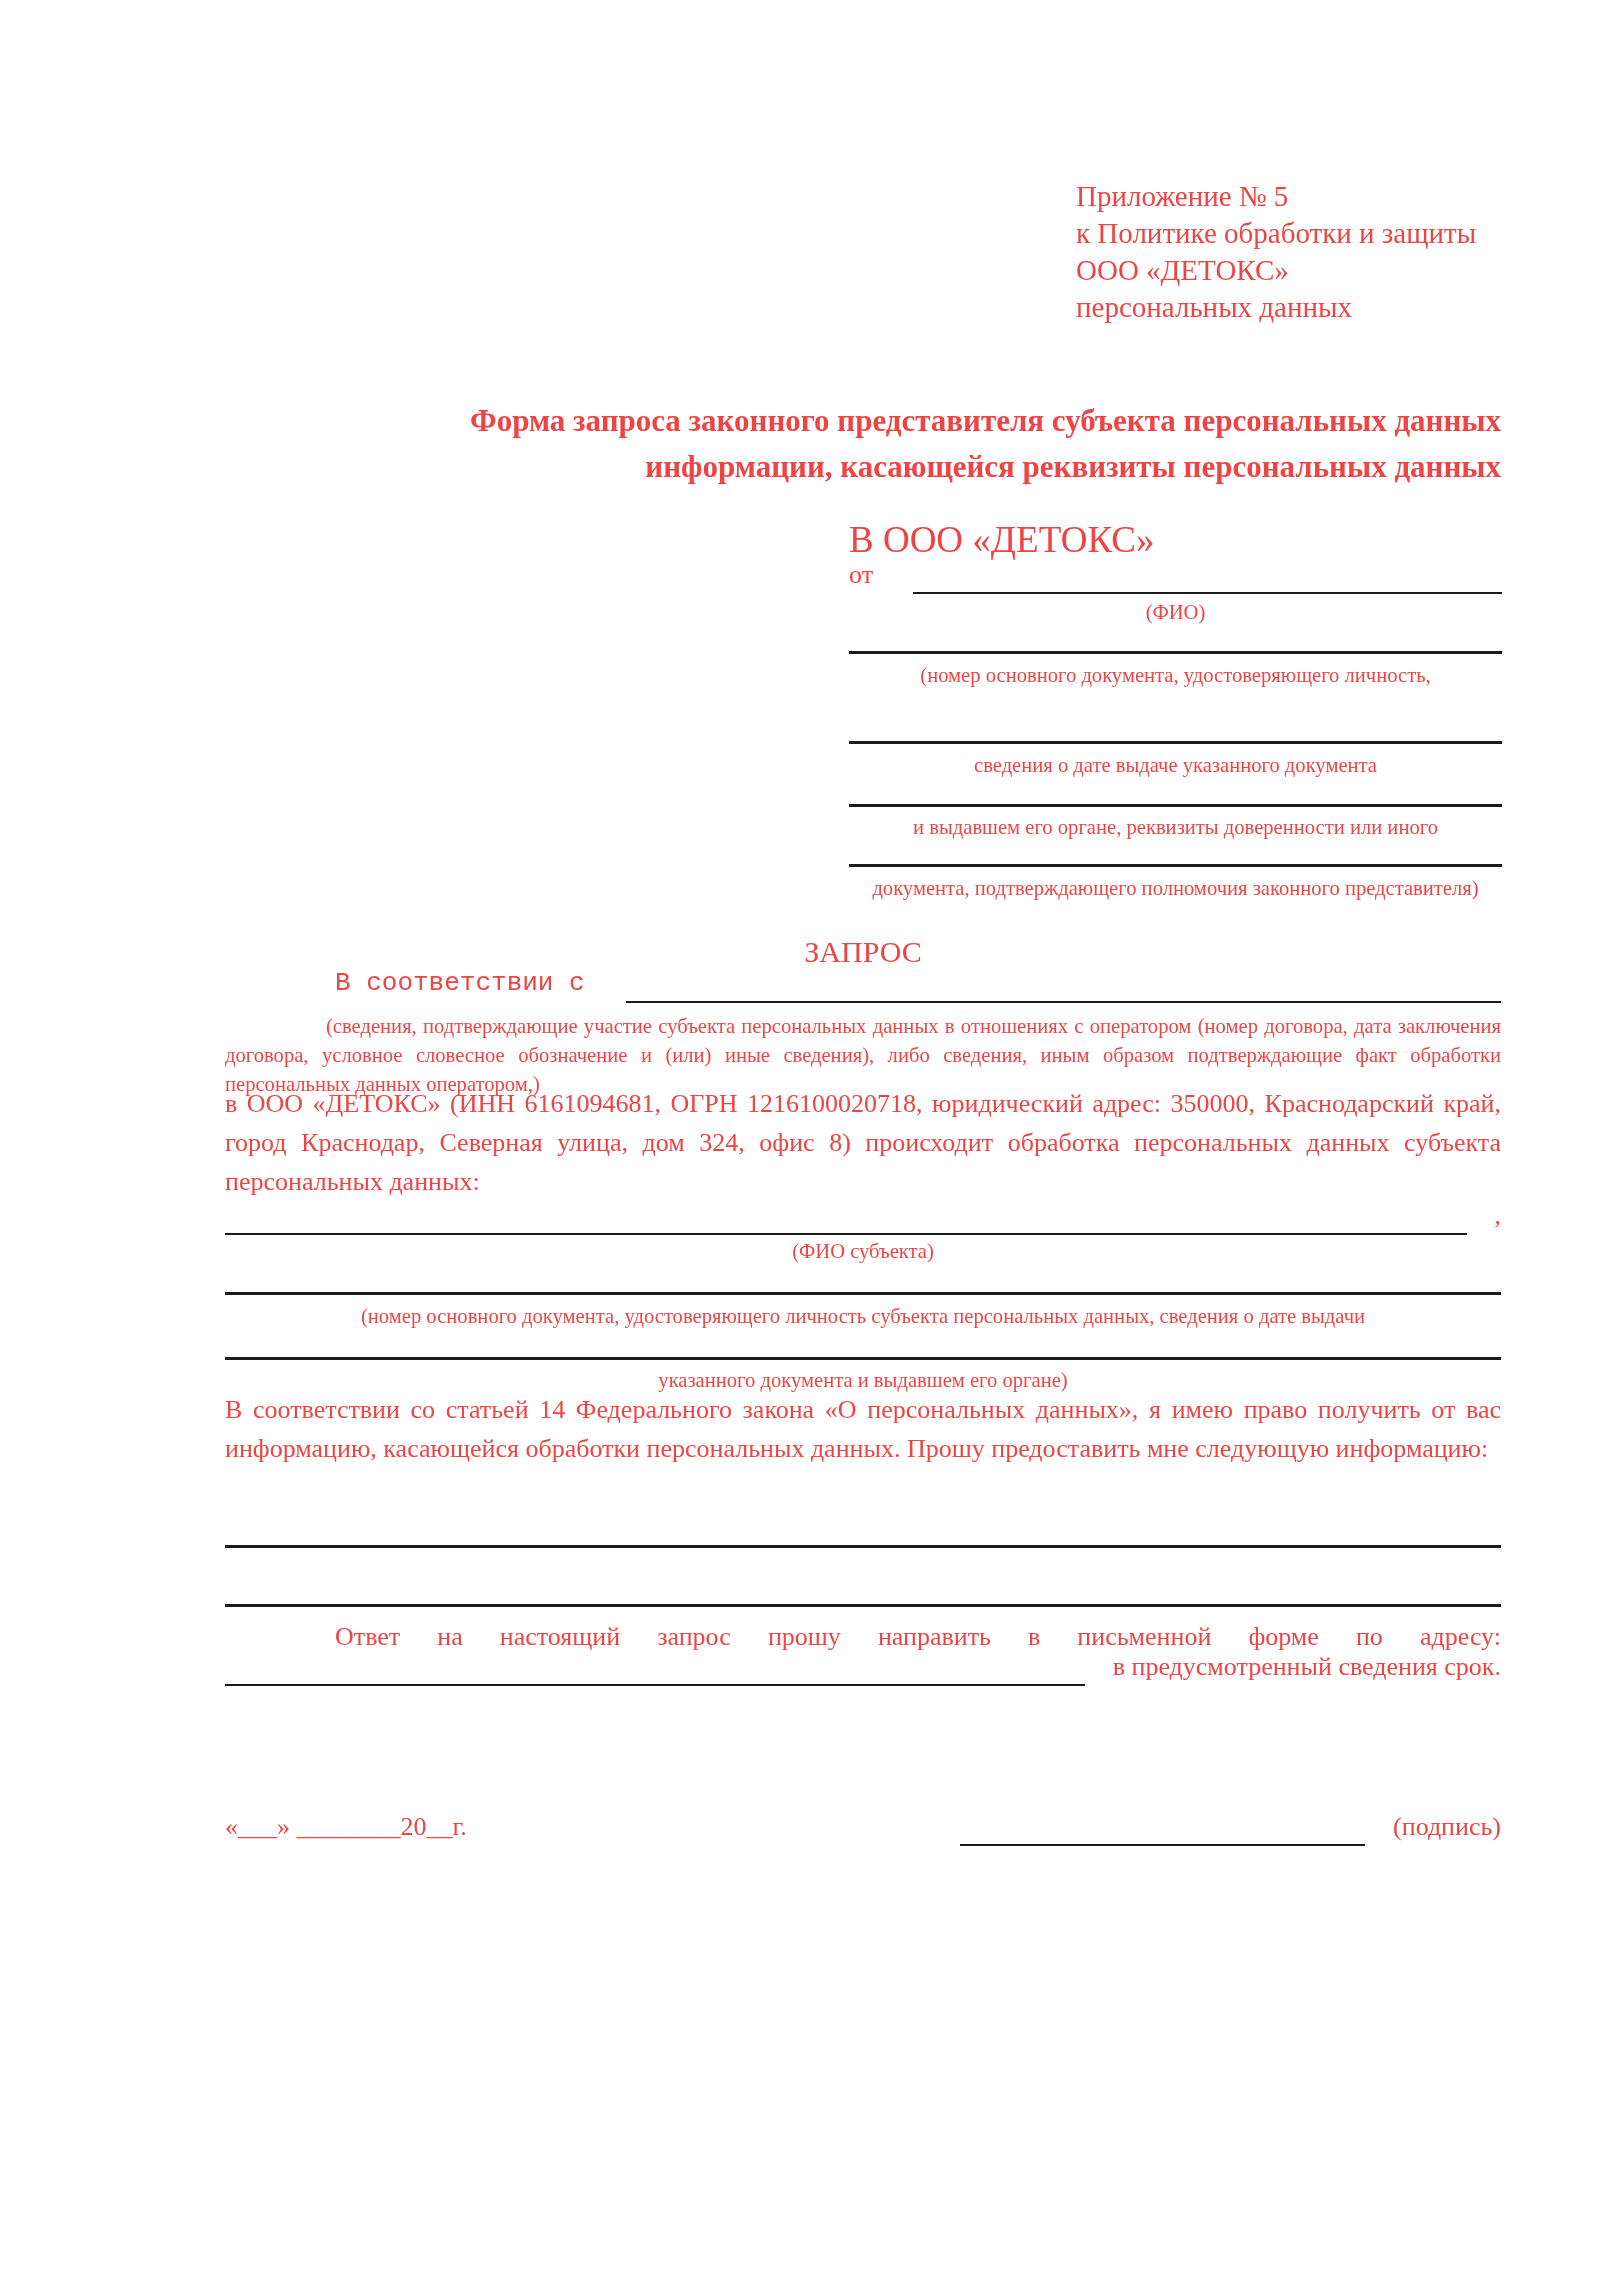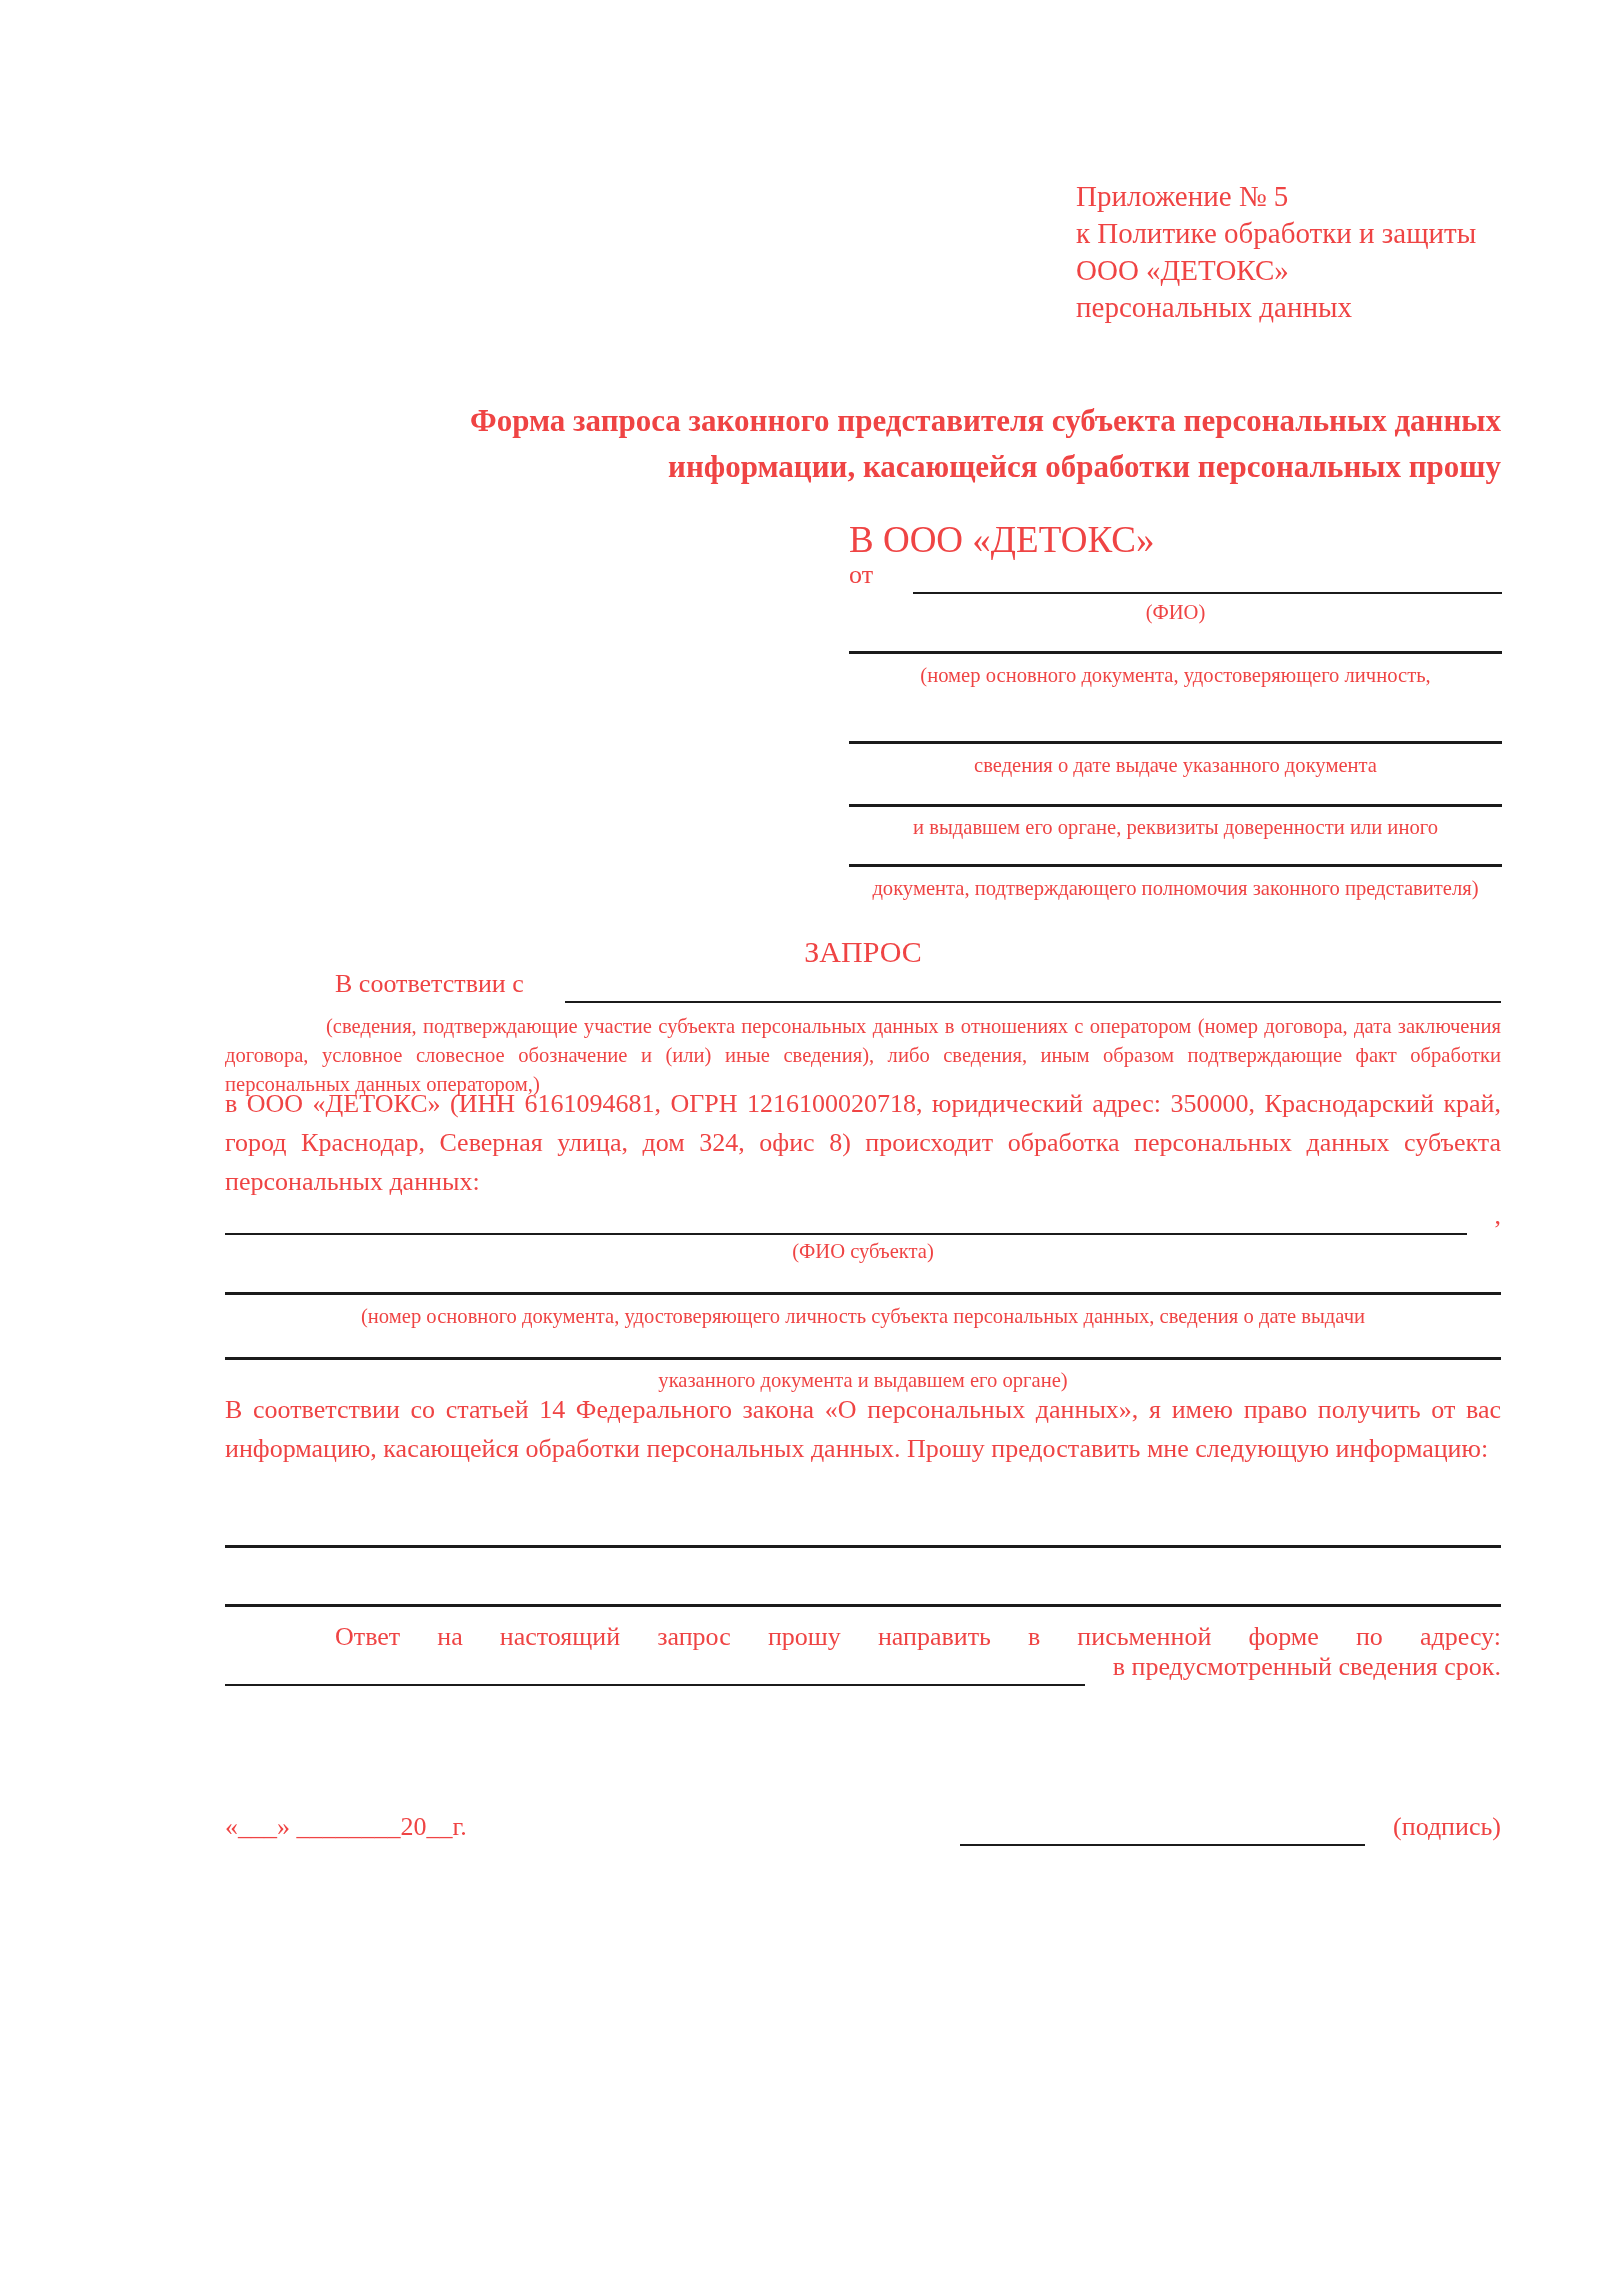--- a/index.html
+++ b/index.html
@@ -30,21 +30,21 @@
 
   <div class="abs appendix" style="left:1076px;top:178px;width:461px;">
     <div>Приложение № 5</div>
     <div>к Политике обработки и защиты</div>
     <div>ООО «ДЕТОКС»</div>
     <div>персональных данных</div>
   </div>
 
   <div class="abs title" style="left:225px;top:398px;width:1276px;">
     <div>Форма запроса законного представителя субъекта персональных данных</div>
-    <div>информации, касающейся обработки персональных прошу</div>
+    <div>информации, касающейся реквизиты персональных данных</div>
   </div>
 
   <div class="abs" style="left:849px;top:521px;width:653px;font-size:37px;line-height:37px;">В ООО «ДЕТОКС»</div>
 
   <div class="abs flexrow body-text" style="left:849px;top:557px;width:653px;height:37px;">
     <span style="padding-right:11.8px;">от</span>
     <div class="fill-line"></div>
   </div>
   <div class="abs cap" style="left:849px;top:600px;width:653px;">(ФИО)</div>
 
@@ -56,21 +56,21 @@
 
   <div class="bline" style="left:849px;top:804px;width:653px;"></div>
   <div class="abs cap" style="left:849px;top:815px;width:653px;">и выдавшем его органе, реквизиты доверенности или иного</div>
 
   <div class="bline" style="left:849px;top:864px;width:653px;"></div>
   <div class="abs cap" style="left:849px;top:876px;width:653px;">документа, подтверждающего полномочия законного представителя)</div>
 
   <div class="abs heading" style="left:225px;top:935px;width:1276px;">ЗАПРОС</div>
 
   <div class="abs flexrow body-text" style="left:225px;top:966px;width:1276px;height:37px;padding-left:110px;box-sizing:border-box;">
-    <span style="padding-right:13.7px;white-space:nowrap;">В соответствии с</span>
+    <span style="padding-right:13.7px;white-space:nowrap;font-family:Liberation Mono, monospace;">В соответствии с</span>
     <div class="fill-line"></div>
   </div>
 
   <div class="abs just" style="left:225px;top:1012px;width:1276px;font-size:20.6px;line-height:29px;text-indent:101px;">(сведения, подтверждающие участие субъекта персональных данных в отношениях с оператором (номер договора, дата заключения договора, условное словесное обозначение и (или) иные сведения), либо сведения, иным образом подтверждающие факт обработки персональных данных оператором,)</div>
 
   <div class="abs just body-text" style="left:225px;top:1084px;width:1276px;">в ООО «ДЕТОКС» (ИНН 6161094681, ОГРН 1216100020718, юридический адрес: 350000, Краснодарский край, город Краснодар, Северная улица, дом 324, офис 8) происходит обработка персональных данных субъекта персональных данных:</div>
 
   <div class="abs flexrow body-text" style="left:225px;top:1198px;width:1276px;height:37px;">
     <div class="fill-line"></div>
     <span>,</span>

